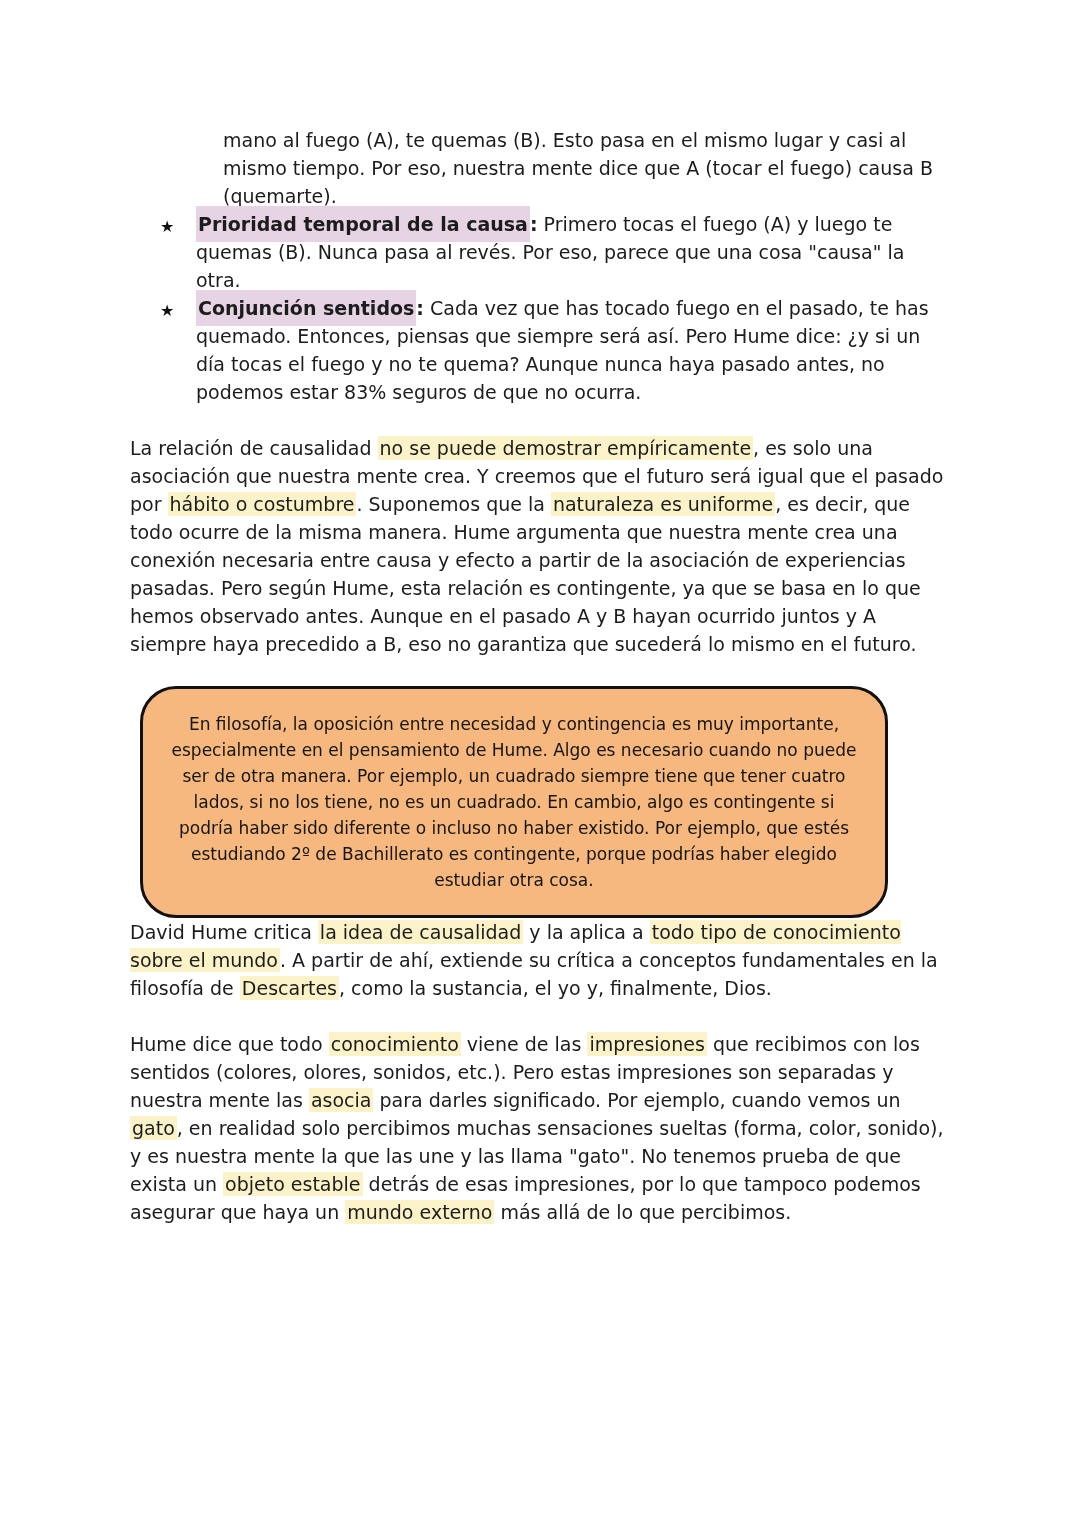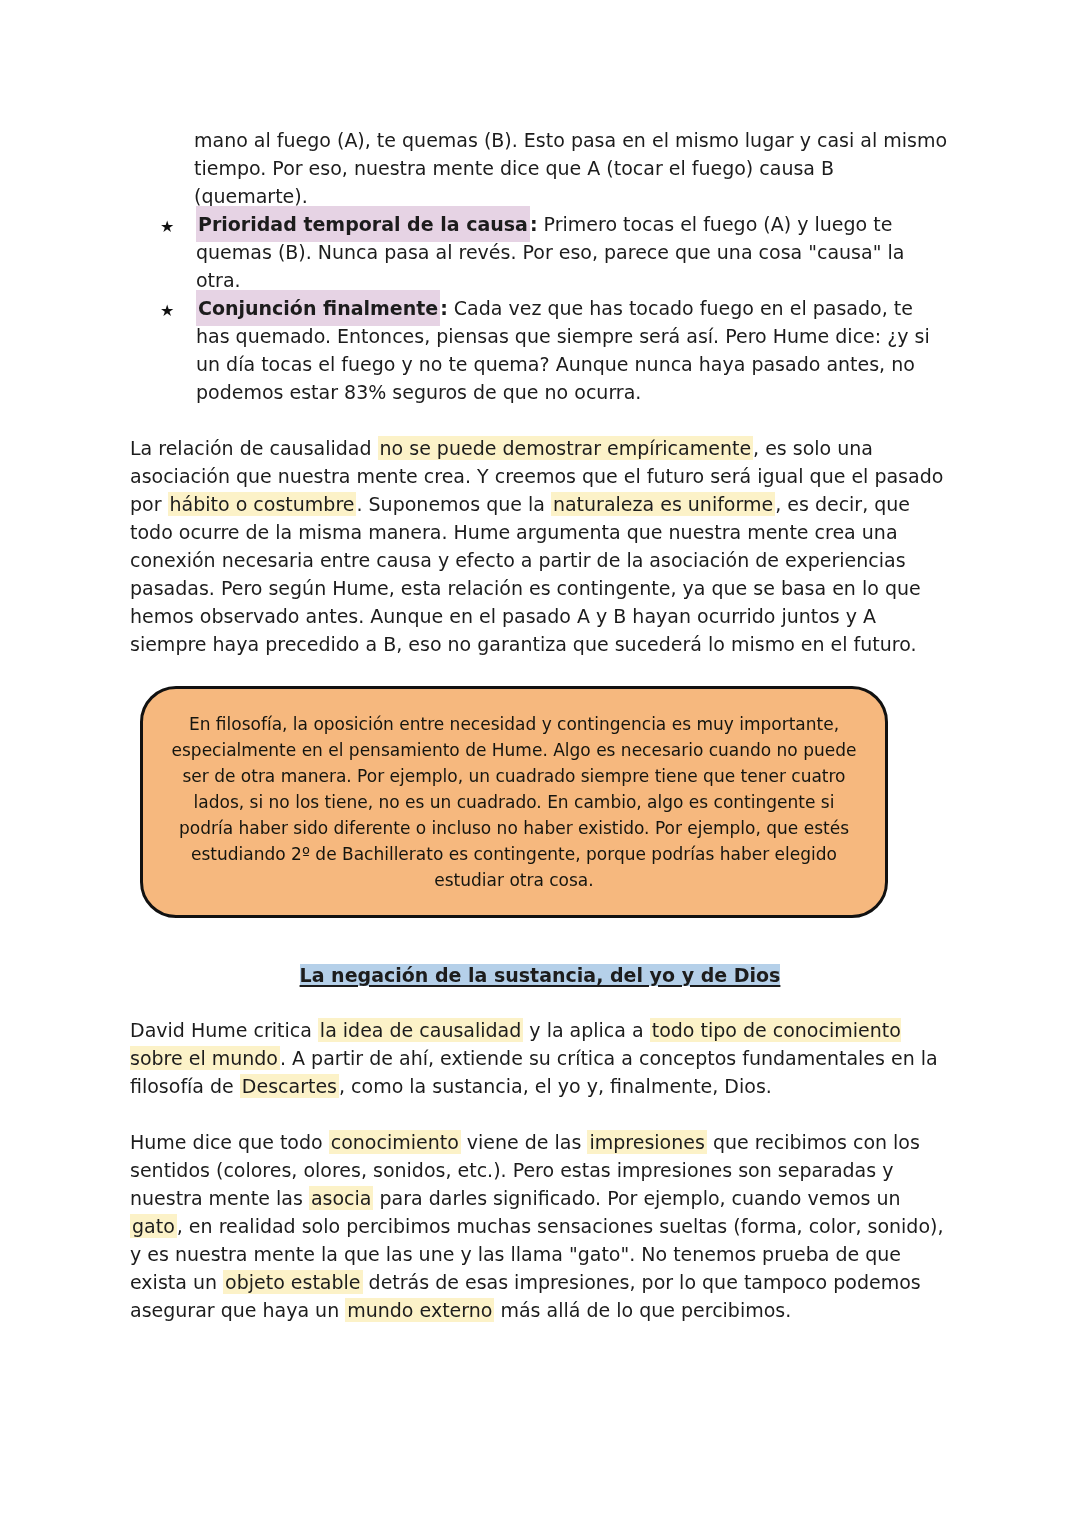--- a/index.html
+++ b/index.html
@@ -17,21 +17,21 @@
     padding: 126px 130px 60px 130px;
     background: #ffffff;
   }
   .para {
     font-size: 19px;
     line-height: 28px;
     margin-bottom: 28px;
     color: var(--text, #1c1c1c);
   }
   .para.indent-bullet-text {
-    margin-left: 64px;
+    margin-left: 93px;
     margin-bottom: 0;
   }
   .bullet-list { margin-bottom: 28px; }
   .bullet-item { display: flex; align-items: flex-start; }
   .star {
     flex: none;
     width: 36px;
     margin-left: 30px;
     padding-top: 3px;
     font-size: 16px;
@@ -81,31 +81,28 @@
 
   <p class="para indent-bullet-text"><span>mano al fuego (A), te quemas (B). Esto pasa en el mismo lugar y casi al mismo tiempo. Por eso, nuestra mente dice que A (tocar el fuego) causa B (quemarte).</span></p>
 
   <div class="bullet-list">
     <div class="bullet-item">
       <span class="star">★</span>
       <p class="bullet-text"><span class="bold hl-pink">Prioridad temporal de la causa</span><span class="bold">:</span><span> Primero tocas el fuego (A) y luego te quemas (B). Nunca pasa al revés. Por eso, parece que una cosa "causa" la otra.</span></p>
     </div>
     <div class="bullet-item">
       <span class="star">★</span>
-      <p class="bullet-text"><span class="bold hl-pink">Conjunción finalmente</span><span class="bold">:</span><span> Cada vez que has tocado fuego en el pasado, te has quemado. Entonces, piensas que siempre será así. Pero Hume dice: ¿y si un día tocas el fuego y no te quema? Aunque nunca haya pasado antes, no podemos estar 83% seguros de que no ocurra.</span></p>
+      <p class="bullet-text"><span class="bold hl-pink">Conjunción sentidos</span><span class="bold">:</span><span> Cada vez que has tocado fuego en el pasado, te has quemado. Entonces, piensas que siempre será así. Pero Hume dice: ¿y si un día tocas el fuego y no te quema? Aunque nunca haya pasado antes, no podemos estar 83% seguros de que no ocurra.</span></p>
     </div>
   </div>
 
   <p class="para"><span>La relación de causalidad </span><span class="hl-yellow">no se puede demostrar empíricamente</span><span>, es solo una asociación que nuestra mente crea. Y creemos que el futuro será igual que el pasado por </span><span class="hl-yellow">hábito o costumbre</span><span>. Suponemos que la </span><span class="hl-yellow">naturaleza es uniforme</span><span>, es decir, que todo ocurre de la misma manera. Hume argumenta que nuestra mente crea una conexión necesaria entre causa y efecto a partir de la asociación de experiencias pasadas. Pero según Hume, esta relación es contingente, ya que se basa en lo que hemos observado antes. Aunque en el pasado A y B hayan ocurrido juntos y A siempre haya precedido a B, eso no garantiza que sucederá lo mismo en el futuro.</span></p>
 
   <div class="callout">
     <p class="callout-text">En filosofía, la oposición entre necesidad y contingencia es muy importante, especialmente en el pensamiento de Hume. Algo es necesario cuando no puede ser de otra manera. Por ejemplo, un cuadrado siempre tiene que tener cuatro lados, si no los tiene, no es un cuadrado. En cambio, algo es contingente si podría haber sido diferente o incluso no haber existido. Por ejemplo, que estés estudiando 2º de Bachillerato es contingente, porque podrías haber elegido estudiar otra cosa.</p>
   </div>
 
-  <h2 class="heading">
-    <span class="heading-hl">La negación de la sustancia, del yo y de Dios</span>
-  </h2>
 
   <p class="para"><span>David Hume critica </span><span class="hl-yellow">la idea de causalidad</span><span> y la aplica a </span><span class="hl-yellow">todo tipo de conocimiento sobre el mundo</span><span>. A partir de ahí, extiende su crítica a conceptos fundamentales en la filosofía de </span><span class="hl-yellow">Descartes</span><span>, como la sustancia, el yo y, finalmente, Dios.</span></p>
 
   <p class="para"><span>Hume dice que todo </span><span class="hl-yellow">conocimiento</span><span> viene de las </span><span class="hl-yellow">impresiones</span><span> que recibimos con los sentidos (colores, olores, sonidos, etc.). Pero estas impresiones son separadas y nuestra mente las </span><span class="hl-yellow">asocia</span><span> para darles significado. Por ejemplo, cuando vemos un </span><span class="hl-yellow">gato</span><span>, en realidad solo percibimos muchas sensaciones sueltas (forma, color, sonido), y es nuestra mente la que las une y las llama "gato". No tenemos prueba de que exista un </span><span class="hl-yellow">objeto estable</span><span> detrás de esas impresiones, por lo que tampoco podemos asegurar que haya un </span><span class="hl-yellow">mundo externo</span><span> más allá de lo que percibimos.</span></p>
 
 </div>
 
 </body></html>

